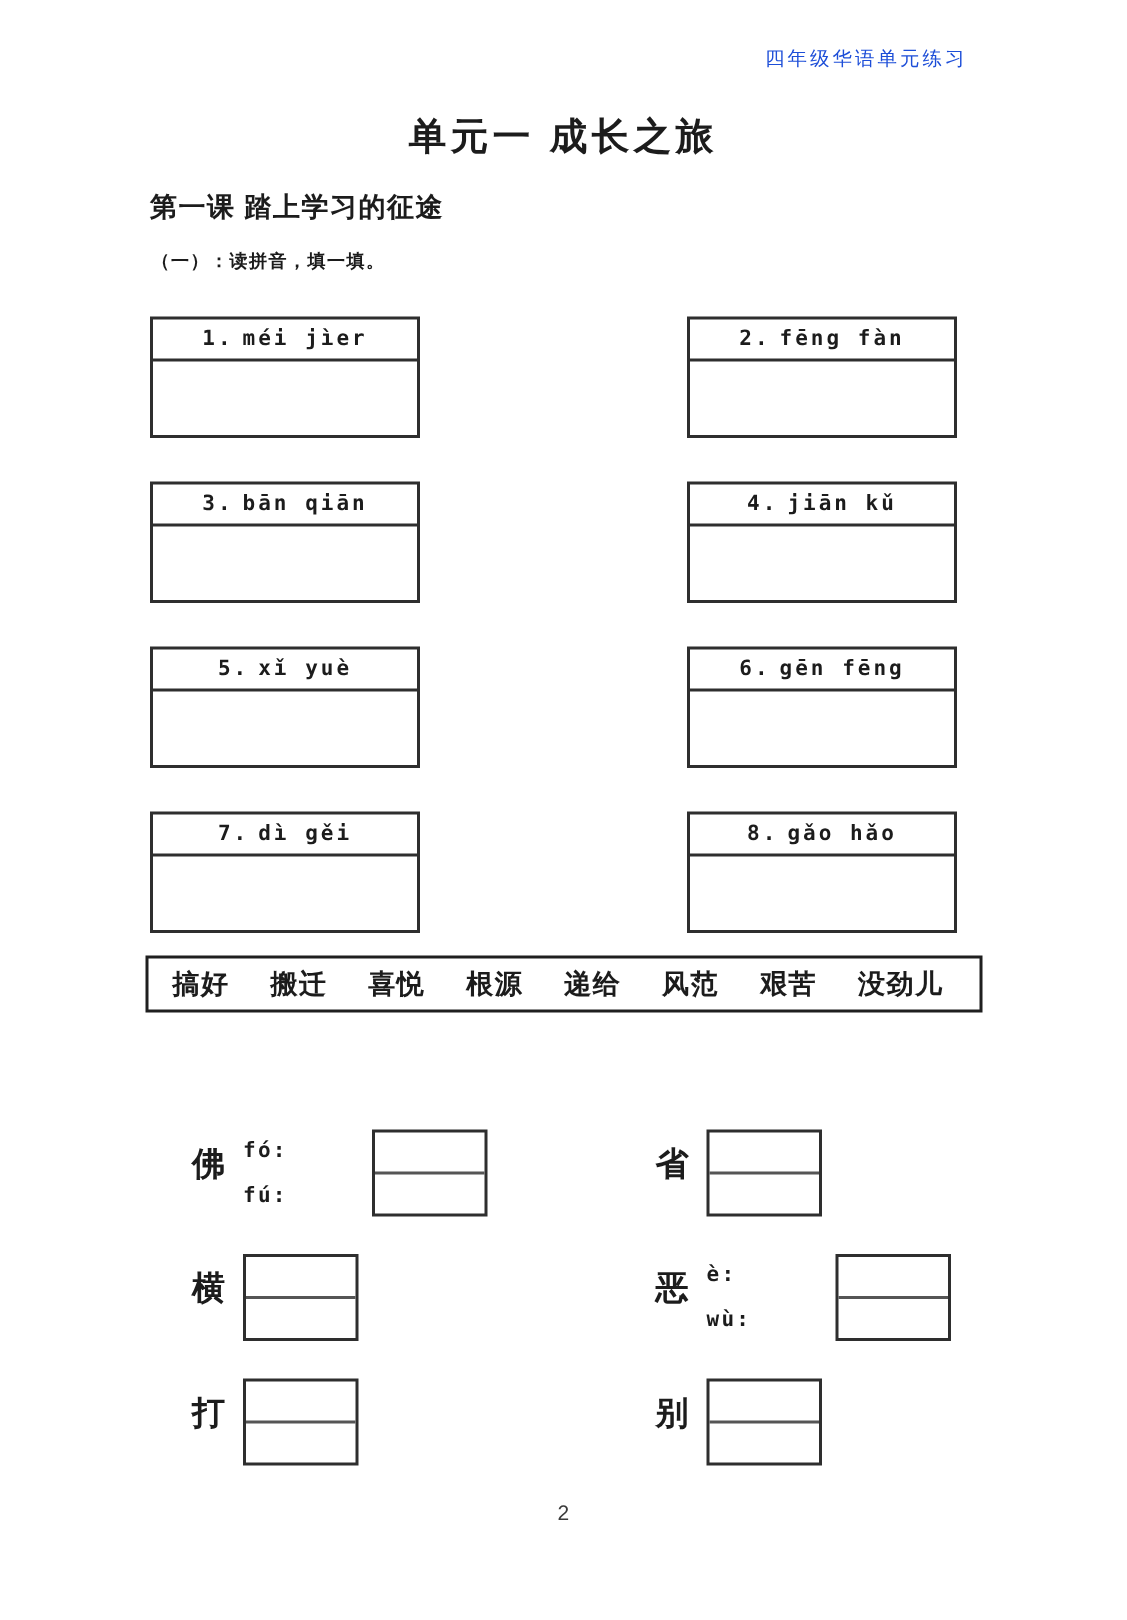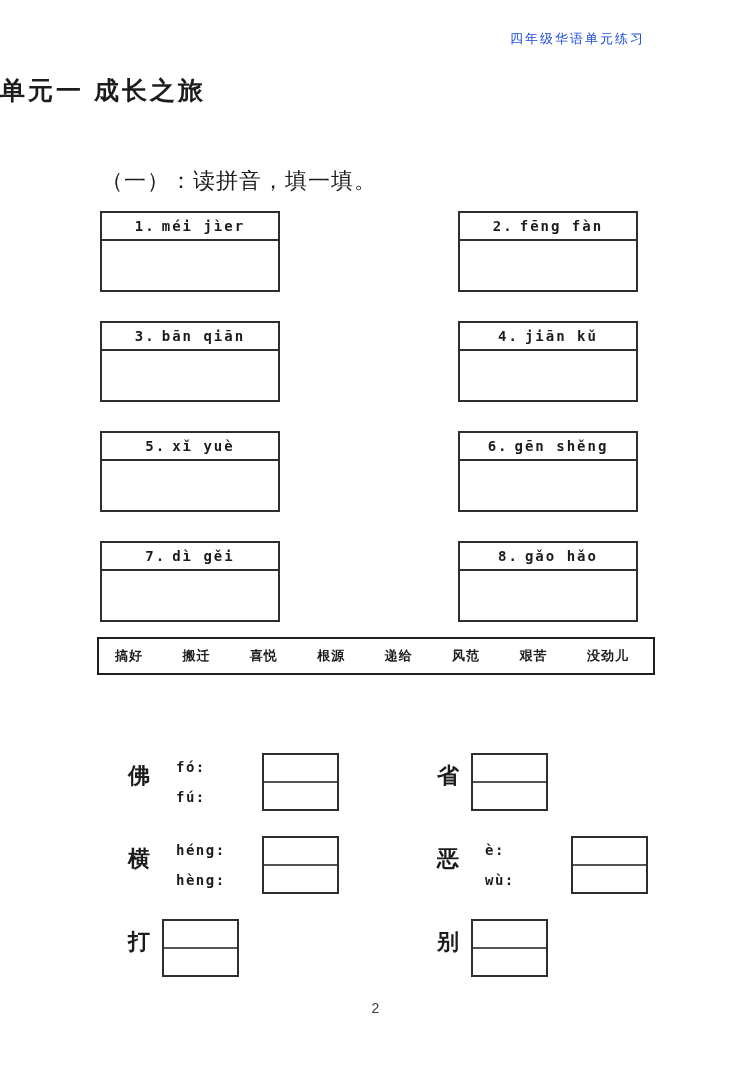--- a/index.html
+++ b/index.html
@@ -20,38 +20,39 @@
     font-size: 13px;
     color: #1d4ed8;
     letter-spacing: 2px;
   }
   .title {
     position: absolute;
     top: 74px;
     left: 0;
     width: 100%;
     margin: 0;
+    text-align: center;
     font-size: 25px;
     font-weight: bold;
     letter-spacing: 3px;
   }
   .lesson {
     position: absolute;
     top: 126px;
     left: 100px;
     margin: 0;
     font-size: 18px;
     font-weight: bold;
     letter-spacing: 1px;
   }
   .sec-head {
     position: absolute;
     margin: 0;
-    font-size: 22px;
-    font-weight: normal;
+    font-size: 12px;
+    font-weight: bold;
     letter-spacing: 1px;
   }
   .sec1-head { top: 166px; left: 101px; }
   .sec2-head { top: 710px; left: 101px; }
 
   .pinyin-grid {
     position: absolute;
     top: 211px;
     left: 100px;
     display: grid;
@@ -87,21 +88,21 @@
     top: 637px;
     left: 97px;
     width: 558px;
     height: 38px;
     border: 2px solid #1f1f1f;
     box-sizing: border-box;
     display: flex;
     align-items: center;
     justify-content: space-between;
     padding: 0 24px 0 16px;
-    font-size: 13px;
+    font-size: 18px;
     font-weight: bold;
     letter-spacing: 1px;
   }
 
   .multi-grid {
     position: absolute;
     top: 753px;
     left: 128px;
     display: grid;
     grid-template-columns: 309px 290px;
@@ -110,21 +111,20 @@
   .mitem { display: flex; align-items: flex-start; height: 58px; }
   .mchar {
     width: 34px;
     margin-top: 12px;
     font-size: 22px;
     font-weight: bold;
     line-height: 1;
   }
   .mreadings {
     width: 86px;
-    margin-left: 14px;
     height: 58px;
     display: flex;
     flex-direction: column;
     justify-content: space-between;
     font-family: "DejaVu Sans Mono", monospace;
     font-size: 14px;
     font-weight: 600;
     letter-spacing: 1.5px;
   }
   .mreading { height: 28px; line-height: 28px; white-space: nowrap; }
@@ -151,20 +151,21 @@
 </style>
 </head>
 <body>
 
 <div class="page">
 
   <div class="header">四年级华语单元练习</div>
 
   <h1 class="title">单元一 成长之旅</h1>
 
+  <h2 class="lesson">第一课 踏上学习的征途</h2>
 
   <h3 class="sec-head sec1-head">（一）：读拼音，填一填。</h3>
 
   <div class="pinyin-grid">
 
     <div class="pbox">
       <div class="pbox-label">
         <span class="num">1.</span>
         <span>méi jìer</span>
       </div>
@@ -199,21 +200,21 @@
       <div class="pbox-label">
         <span class="num">5.</span>
         <span>xǐ yuè</span>
       </div>
       <div class="pbox-answer"></div>
     </div>
 
     <div class="pbox">
       <div class="pbox-label">
         <span class="num">6.</span>
-        <span>gēn shěng</span>
+        <span>gēn fēng</span>
       </div>
       <div class="pbox-answer"></div>
     </div>
 
     <div class="pbox">
       <div class="pbox-label">
         <span class="num">7.</span>
         <span>dì gěi</span>
       </div>
       <div class="pbox-answer"></div>
@@ -258,24 +259,20 @@
     <div class="mitem">
       <span class="mchar">省</span>
       <div class="mbox">
         <div class="mcell mcell-top"></div>
         <div class="mcell"></div>
       </div>
     </div>
 
     <div class="mitem">
       <span class="mchar">横</span>
-      <div class="mreadings">
-        <div class="mreading">héng:</div>
-        <div class="mreading">hèng:</div>
-      </div>
       <div class="mbox">
         <div class="mcell mcell-top"></div>
         <div class="mcell"></div>
       </div>
     </div>
 
     <div class="mitem">
       <span class="mchar">恶</span>
       <div class="mreadings">
         <div class="mreading">è:</div>

